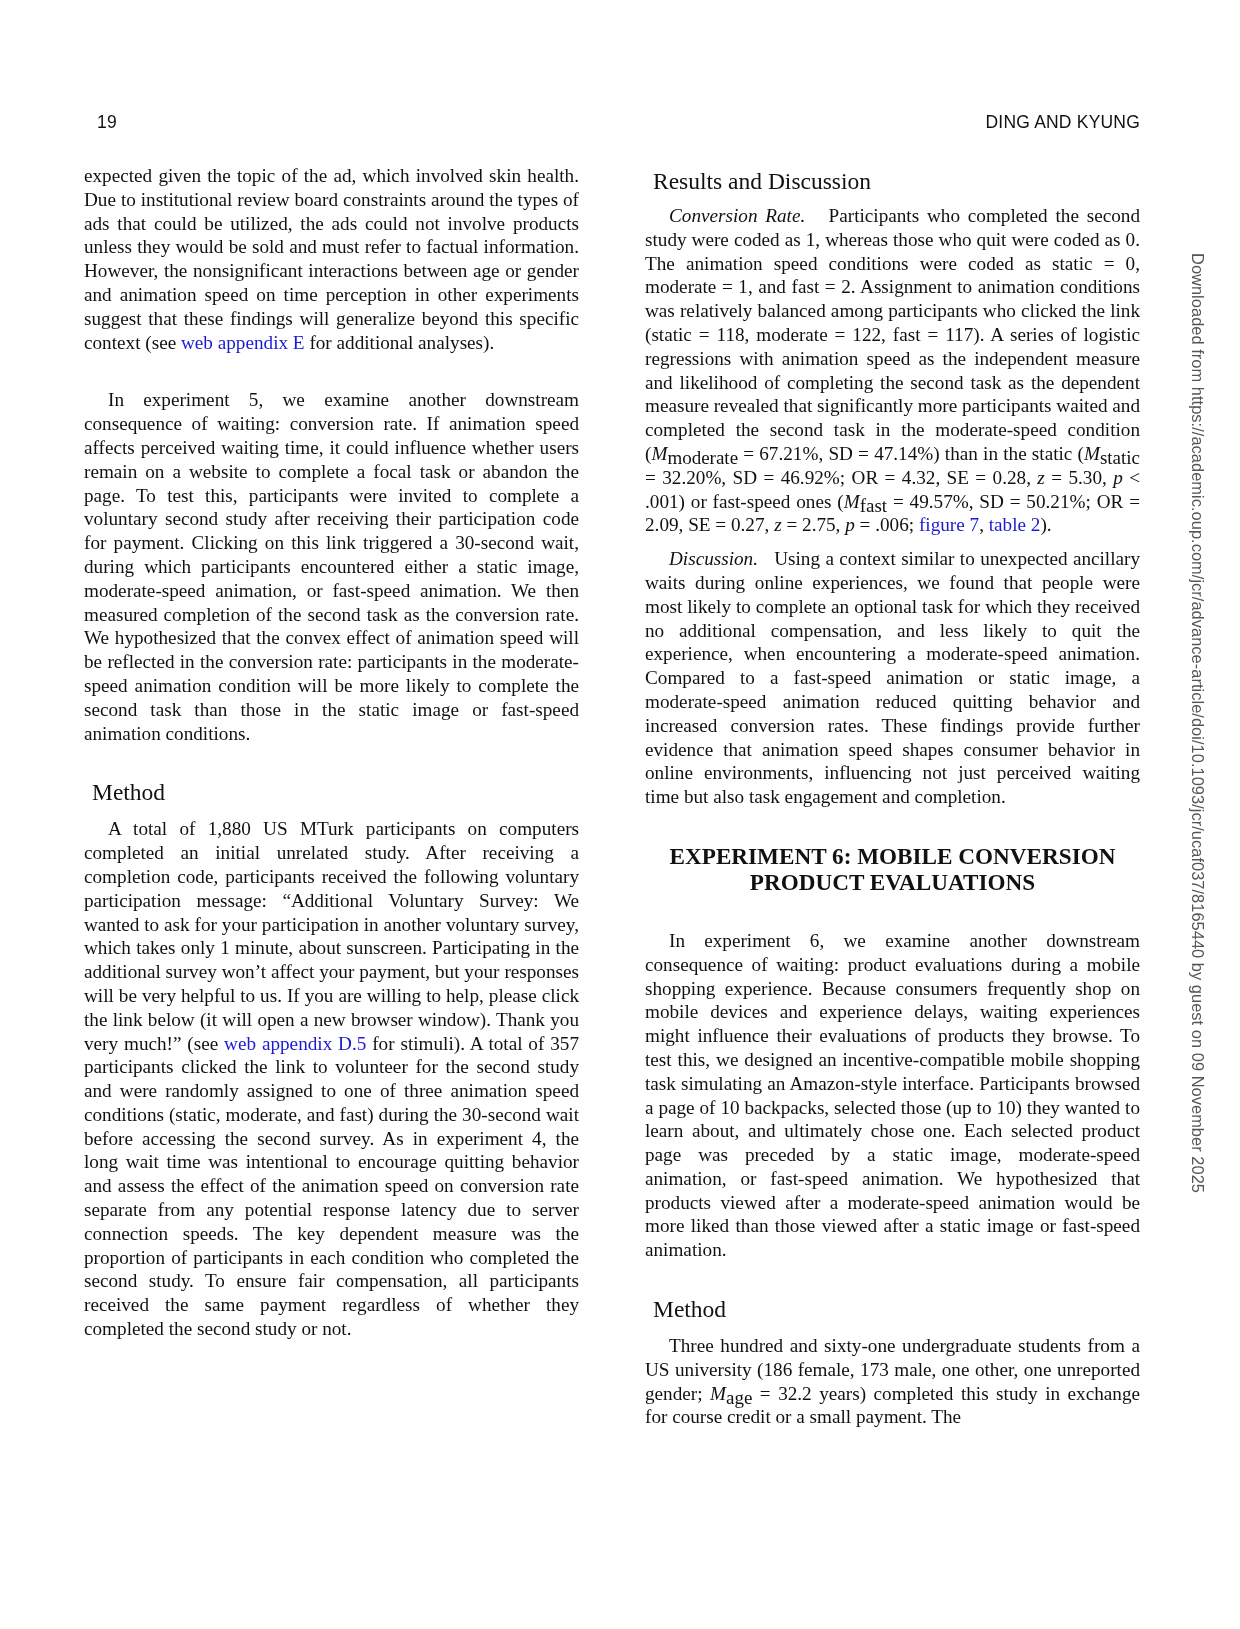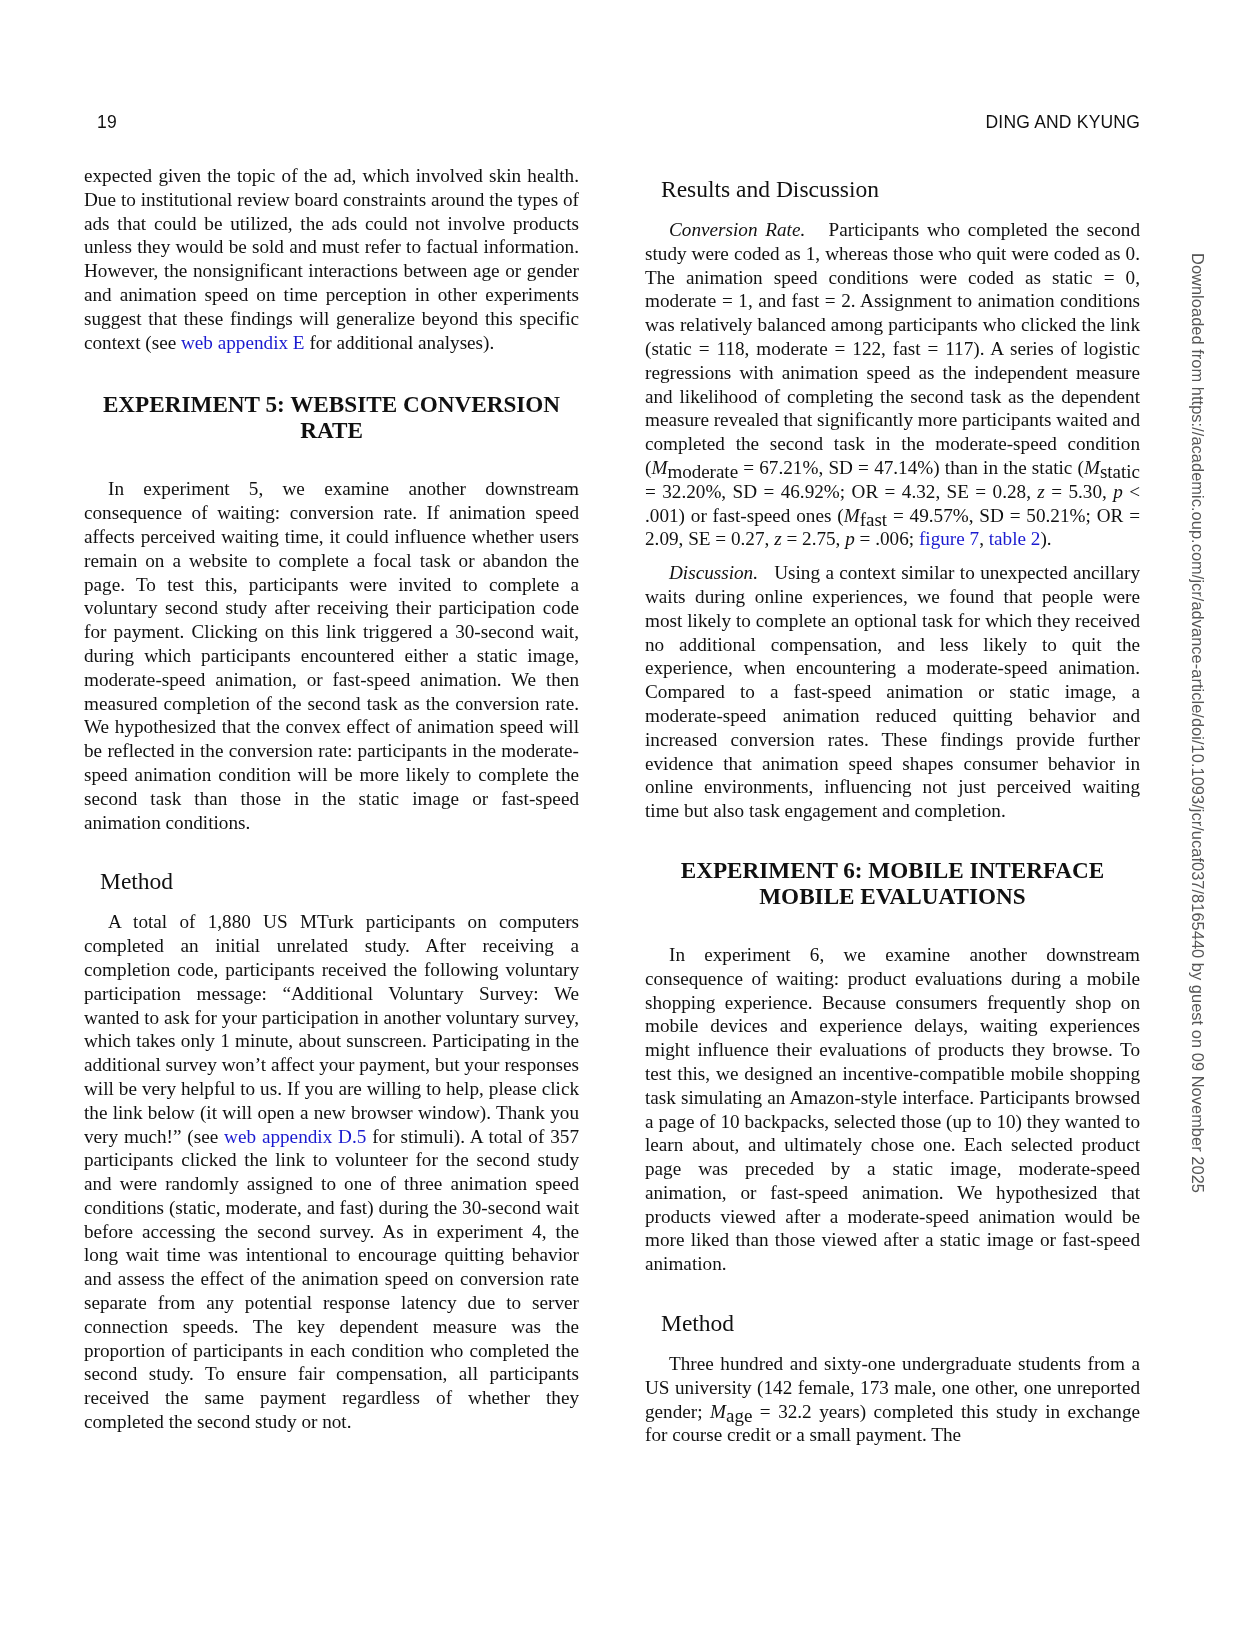--- a/index.html
+++ b/index.html
@@ -52,21 +52,21 @@
       text-align: center;
       margin: 0;
       padding: 0 2px;
     }
     .sub-heading {
       font-family: "Liberation Serif", serif;
       font-weight: normal;
       font-size: 23.5px;
       line-height: 26px;
       text-align: left;
-      margin: 16px;
+      margin: 8px;
     }
     .run-in {
       font-style: italic;
     }
     a, .link {
       color: #1a1ad0;
       text-decoration: none;
     }
     .ital { font-style: italic; }
     sub.s {
@@ -91,38 +91,37 @@
   </style>
 </head>
 <body>
 
 <div class="running-head page-number">19</div>
 <div class="running-head authors">DING AND KYUNG</div>
 
 <div class="column col-left">
   <p class="noindent" style="margin-top:4px;"><span>expected given the topic of the ad, which involved skin health. Due to institutional review board constraints around the types of ads that could be utilized, the ads could not involve products unless they would be sold and must refer to factual information. However, the nonsignificant interactions between age or gender and animation speed on time perception in other experiments suggest that these findings will generalize beyond this specific context (see </span><a>web appendix E</a><span> for additional analyses).</span></p>
 
-  <h2 class="section-heading" style="margin-top:37px;">EXPERIMENT 5: WEBSITE CONVERSION RATE</h2>
 
   <p style="margin-top:34px;">In experiment 5, we examine another downstream consequence of waiting: conversion rate. If animation speed affects perceived waiting time, it could influence whether users remain on a website to complete a focal task or abandon the page. To test this, participants were invited to complete a voluntary second study after receiving their participation code for payment. Clicking on this link triggered a 30-second wait, during which participants encountered either a static image, moderate-speed animation, or fast-speed animation. We then measured completion of the second task as the conversion rate. We hypothesized that the convex effect of animation speed will be reflected in the conversion rate: participants in the moderate-speed animation condition will be more likely to complete the second task than those in the static image or fast-speed animation conditions.</p>
 
   <h3 class="sub-heading" style="margin-top:34px;">Method</h3>
 
   <p style="margin-top:12px;"><span>A total of 1,880 US MTurk participants on computers completed an initial unrelated study. After receiving a completion code, participants received the following voluntary participation message: “Additional Voluntary Survey: We wanted to ask for your participation in another voluntary survey, which takes only 1 minute, about sunscreen. Participating in the additional survey won’t affect your payment, but your responses will be very helpful to us. If you are willing to help, please click the link below (it will open a new browser window). Thank you very much!” (see </span><a>web appendix D.5</a><span> for stimuli). A total of 357 participants clicked the link to volunteer for the second study and were randomly assigned to one of three animation speed conditions (static, moderate, and fast) during the 30-second wait before accessing the second survey. As in experiment 4, the long wait time was intentional to encourage quitting behavior and assess the effect of the animation speed on conversion rate separate from any potential response latency due to server connection speeds. The key dependent measure was the proportion of participants in each condition who completed the second study. To ensure fair compensation, all participants received the same payment regardless of whether they completed the second study or not.</span></p>
 </div>
 
 <div class="column col-right">
   <h3 class="sub-heading">Results and Discussion</h3>
 
   <p style="margin-top:10px;"><span class="run-in">Conversion Rate.</span>&nbsp;&nbsp; <span>Participants who completed the second study were coded as 1, whereas those who quit were coded as 0. The animation speed conditions were coded as static = 0, moderate = 1, and fast = 2. Assignment to animation conditions was relatively balanced among participants who clicked the link (static = 118, moderate = 122, fast = 117). A series of logistic regressions with animation speed as the independent measure and likelihood of completing the second task as the dependent measure revealed that significantly more participants waited and completed the second task in the moderate-speed condition (</span><span class="ital">M</span><sub class="s">moderate</sub><span> = 67.21%, SD = 47.14%) than in the static (</span><span class="ital">M</span><sub class="s">static</sub><span> = 32.20%, SD = 46.92%; OR = 4.32, SE = 0.28, </span><span class="ital">z</span><span> = 5.30, </span><span class="ital">p</span><span> &lt; .001) or fast-speed ones (</span><span class="ital">M</span><sub class="s">fast</sub><span> = 49.57%, SD = 50.21%; OR = 2.09, SE = 0.27, </span><span class="ital">z</span><span> = 2.75, </span><span class="ital">p</span><span> = .006; </span><a>figure 7</a><span>, </span><a>table 2</a><span>).</span></p>
 
   <p style="margin-top:10px;"><span class="run-in">Discussion.</span>&nbsp;&nbsp; <span>Using a context similar to unexpected ancillary waits during online experiences, we found that people were most likely to complete an optional task for which they received no additional compensation, and less likely to quit the experience, when encountering a moderate-speed animation. Compared to a fast-speed animation or static image, a moderate-speed animation reduced quitting behavior and increased conversion rates. These findings provide further evidence that animation speed shapes consumer behavior in online environments, influencing not just perceived waiting time but also task engagement and completion.</span></p>
 
-  <h2 class="section-heading" style="margin-top:34px;">EXPERIMENT 6: MOBILE INTERFACE MOBILE EVALUATIONS</h2>
+  <h2 class="section-heading" style="margin-top:34px;">EXPERIMENT 6: MOBILE CONVERSION PRODUCT EVALUATIONS</h2>
 
   <p style="margin-top:34px;">In experiment 6, we examine another downstream consequence of waiting: product evaluations during a mobile shopping experience. Because consumers frequently shop on mobile devices and experience delays, waiting experiences might influence their evaluations of products they browse. To test this, we designed an incentive-compatible mobile shopping task simulating an Amazon-style interface. Participants browsed a page of 10 backpacks, selected those (up to 10) they wanted to learn about, and ultimately chose one. Each selected product page was preceded by a static image, moderate-speed animation, or fast-speed animation. We hypothesized that products viewed after a moderate-speed animation would be more liked than those viewed after a static image or fast-speed animation.</p>
 
   <h3 class="sub-heading" style="margin-top:34px;">Method</h3>
 
-  <p style="margin-top:12px;"><span>Three hundred and sixty-one undergraduate students from a US university (142 female, 173 male, one other, one unreported gender; </span><span class="ital">M</span><sub class="s">age</sub><span> = 32.2 years) completed this study in exchange for course credit or a small payment. The</span></p>
+  <p style="margin-top:12px;"><span>Three hundred and sixty-one undergraduate students from a US university (186 female, 173 male, one other, one unreported gender; </span><span class="ital">M</span><sub class="s">age</sub><span> = 32.2 years) completed this study in exchange for course credit or a small payment. The</span></p>
 </div>
 
 <div class="watermark">Downloaded from https://academic.oup.com/jcr/advance-article/doi/10.1093/jcr/ucaf037/8165440 by guest on 09 November 2025</div>
 
 </body></html>

